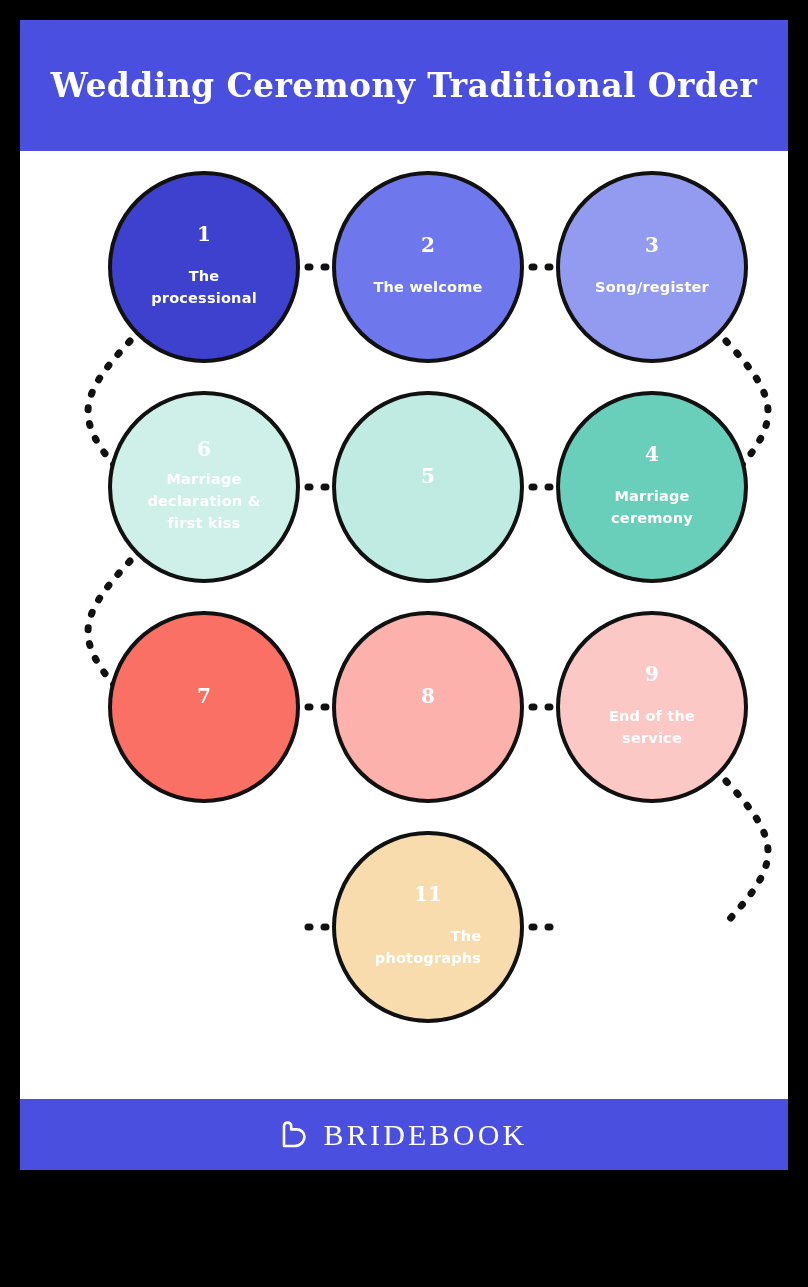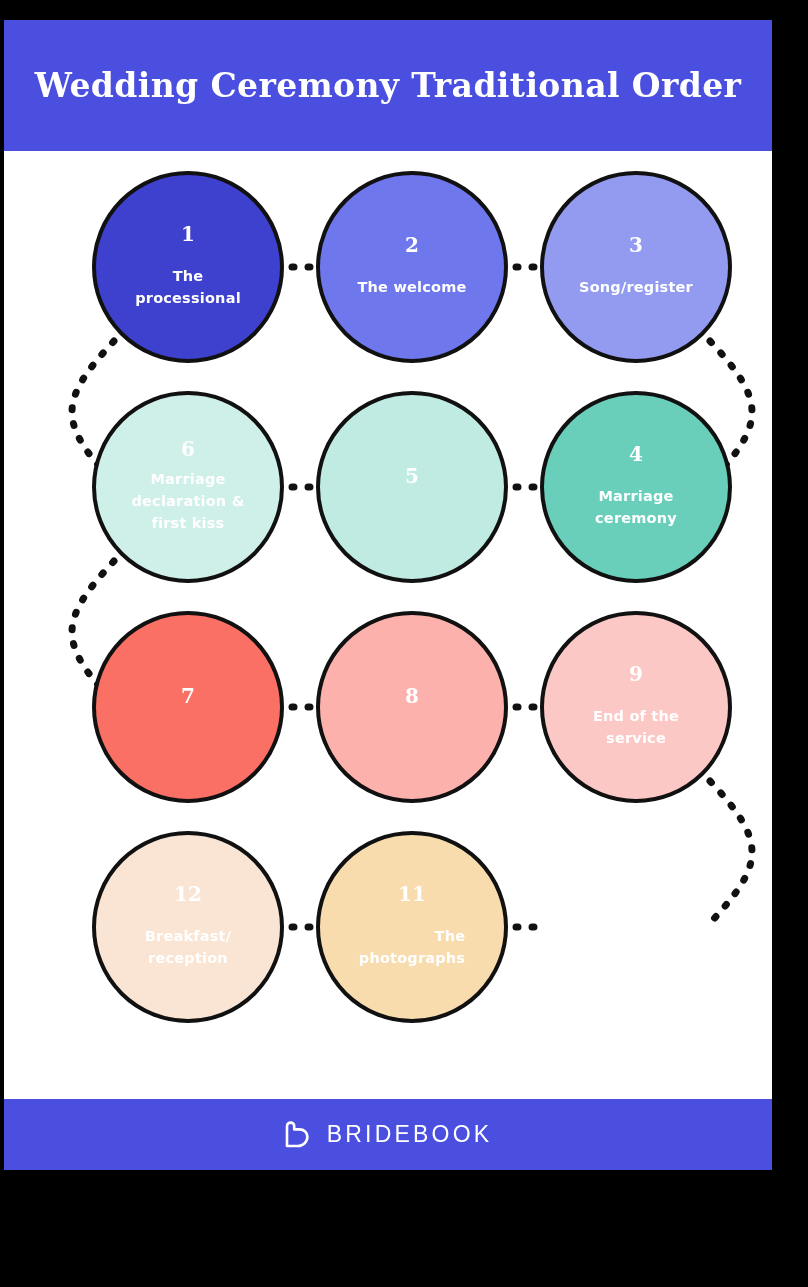--- a/index.html
+++ b/index.html
@@ -4,21 +4,21 @@
 <style>
   * { margin:0; padding:0; box-sizing:border-box; }
   html, body {
     width:808px; height:1287px;
     background:#000;
     font-family:"Liberation Sans", sans-serif;
     overflow:hidden;
   }
   #poster {
     position:absolute;
-    left:4px; top:20px;
+    left:20px; top:20px;
     width:768px; height:1150px;
     background:#4d7c0f;
     overflow:hidden;
   }
   .header {
     height:131px;
     background:#4a4fe0;
     display:flex;
     align-items:center;
     justify-content:center;
@@ -76,23 +76,23 @@
   .footer {
     height:71px;
     background:#4a4fe0;
     display:flex;
     align-items:center;
     justify-content:center;
     gap:13px;
   }
   .footer .mark { display:block; }
   .footer .wordmark {
-    font-family:Liberation Sans, sans-serif;
+    font-family:Liberation Serif, serif;
     font-weight:400;
-    font-size:23px;
+    font-size:30px;
     color:#ffffff;
     letter-spacing:3.2px;
   }
 </style>
 </head>
 <body>
 
 <div id="poster">
 
   <div class="header">
@@ -154,25 +154,20 @@
     <div class="node" style="left: 536px; top: 460px; background: rgb(251, 200, 197); border-color: rgb(17, 17, 17);">
       <span class="num">9</span>
       <span class="label">End of the
 service</span>
     </div>
     <div class="node" style="left: 312px; top: 680px; background: rgb(248, 220, 174); border-color: rgb(17, 17, 17); text-align: right;">
       <span class="num">11</span>
       <span class="label">The
 photographs</span>
     </div>
-    <div class="node" style="left: 88px; top: 680px; background: rgb(250, 229, 212); border-color: rgb(17, 17, 17);">
-      <span class="num">12</span>
-      <span class="label">Breakfast/
-reception</span>
-    </div>
 
   </div>
 
   <div class="footer">
     <svg class="mark" width="30" height="28" viewBox="0 0 30 28" xmlns="http://www.w3.org/2000/svg">
       <path d="M3 25 L3 5 C3 3 4.6 1.6 6.6 1.6 C8.6 1.6 10.2 3 10.2 5 L10.2 8.4 L15.6 8.4
                C19.9 8.4 23.4 11.6 23.4 15.6 C23.4 20.8 19.2 25 13.9 25 Z" fill="none" stroke="#ffffff" stroke-width="2.6" stroke-linejoin="round" stroke-linecap="round"></path>
     </svg>
     <span class="wordmark">BRIDEBOOK</span>
   </div>

